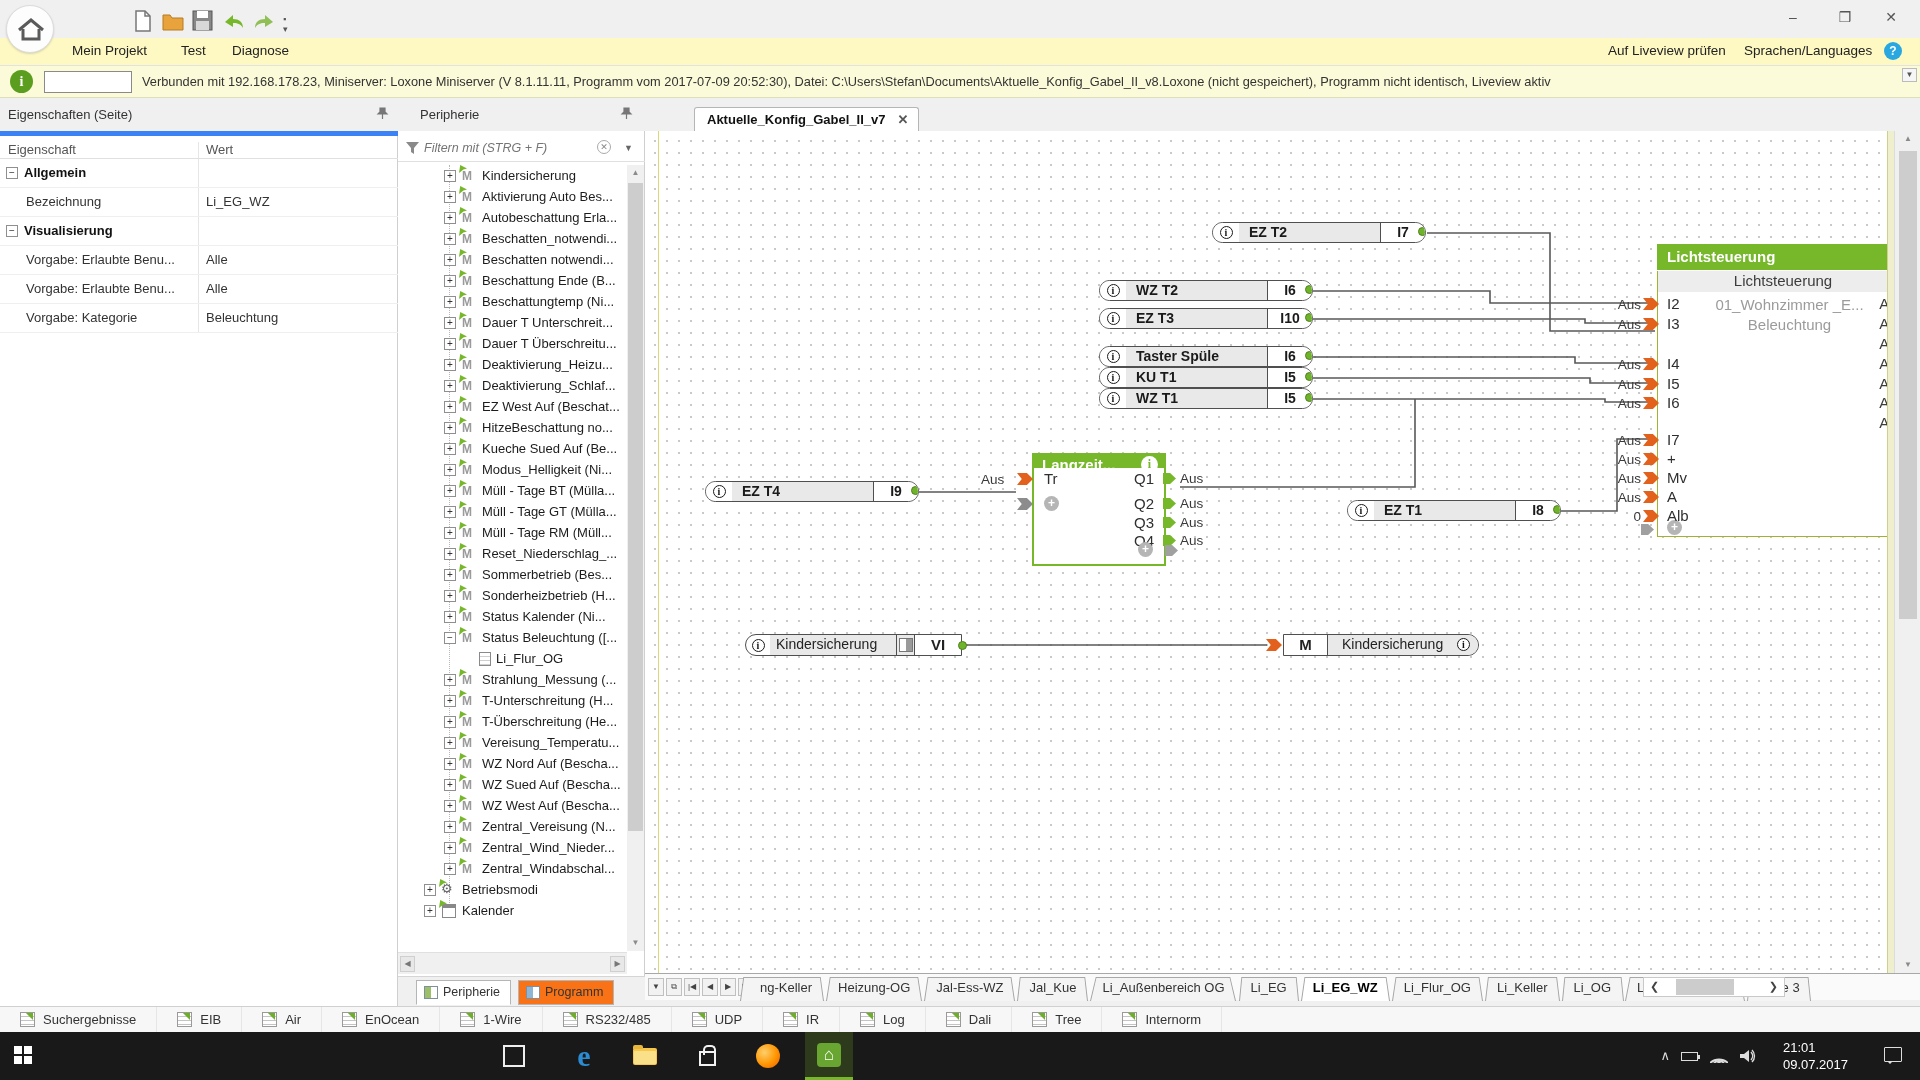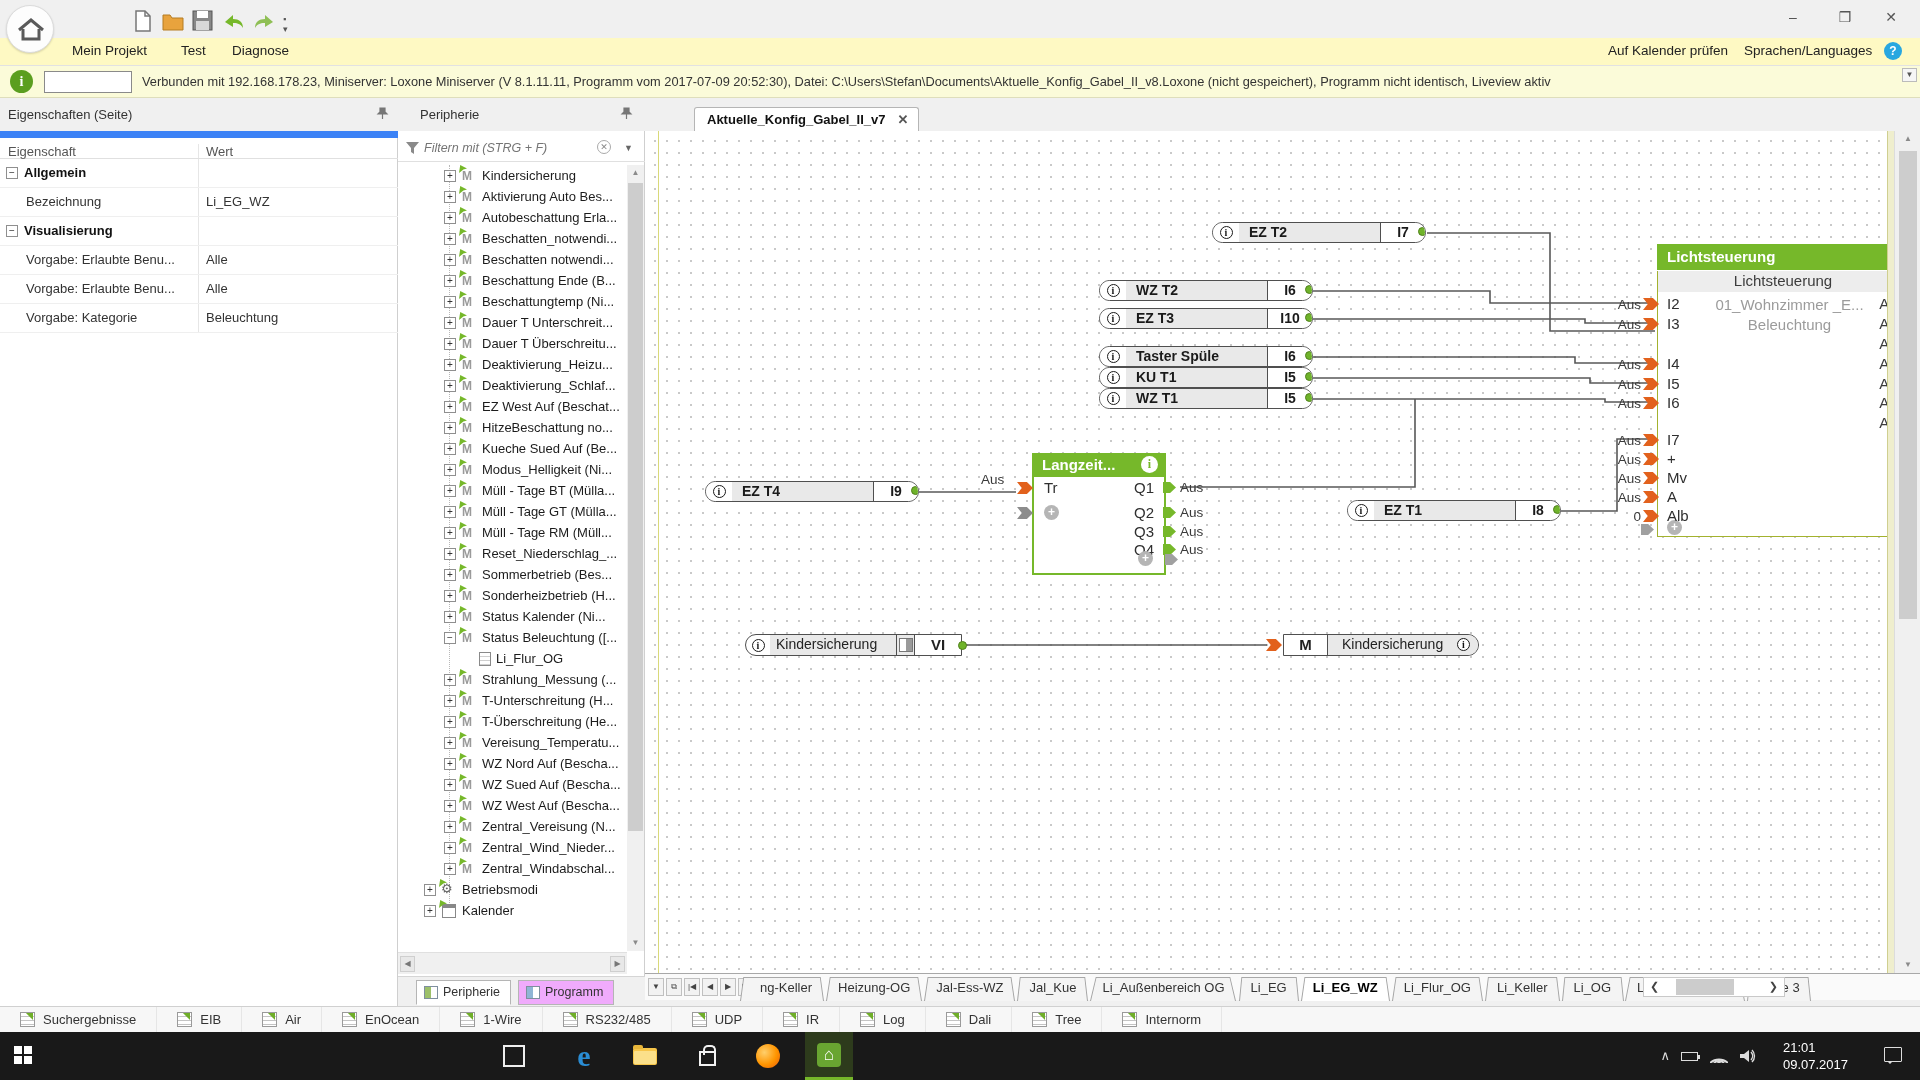--- a/index.html
+++ b/index.html
@@ -22,21 +22,21 @@
   #stinfo { position:absolute; left:10px; top:4px; width:23px; height:23px; border-radius:50%; background:#5b9e1f; color:#fff; text-align:center; line-height:23px; font-weight:bold; font-family:"Liberation Serif",serif; font-size:14px; }
   #stinput { position:absolute; left:44px; top:5px; width:88px; height:22px; border:1px solid #8a8a8a; background:#fff; }
   #sttext { position:absolute; left:142px; top:8px; font-size:12.8px; color:#333; white-space:nowrap; }
   #stchev { position:absolute; right:3px; top:2px; width:15px; height:14px; border:1px solid #bbb; background:#f6f6f6; color:#555; font-size:8px; text-align:center; line-height:12px; }
 
   
   .pheader { position:absolute; top:98px; height:33px; background:#f0f0f0; font-size:13px; color:#333; }
   .pheader .ttl { position:absolute; left:8px; top:9px; }
   .pin { position:absolute; top:9px; width:13px; height:13px; }
   #leftpanel { position:absolute; left:0; top:131px; width:398px; height:875px; background:#fff; border-right:1px solid #cfcfcf; }
-  #propheadrow { position:absolute; left:0; top:0; width:398px; height:28px; border-top:7px solid #3b82f6; border-bottom:1px solid #e0e0e0; color:#555; }
+  #propheadrow { position:absolute; left:0; top:0; width:398px; height:28px; border-top:5px solid #3b82f6; border-bottom:1px solid #e0e0e0; color:#555; }
   #propheadrow span { position:absolute; top:6px; }
   .pcol { position:absolute; left:198px; top:0; bottom:0; width:1px; background:#e6e6e6; }
   .prow { position:relative; height:29px; border-bottom:1px solid #efefef; }
   .prow .lab { position:absolute; left:26px; top:6px; color:#333; white-space:nowrap; }
   .prow .val { position:absolute; left:206px; top:6px; color:#333; white-space:nowrap; }
   .prow.group .lab { left:24px; font-weight:bold; color:#111; }
   .prow .exp { position:absolute; left:6px; top:8px; }
   .exp { width:12px; height:12px; border:1px solid #8f8f8f; background:#fff; font-size:10px; line-height:10px; text-align:center; color:#333; display:inline-block; }
   .exp:empty { visibility:hidden; }
 
@@ -55,21 +55,21 @@
   .tic.m::after, .tic.gear::after, .tic.cal::after { content:""; position:absolute; left:-2px; top:-3px; width:8px; height:8px; background:#76b82a; clip-path:polygon(0 100%, 15% 0, 100% 45%, 55% 55%); }
   .tic.gear::before { content:"⚙"; position:absolute; left:0; top:-1px; font-size:13px; color:#666; }
   .tic.cal::before { content:""; position:absolute; left:1px; top:1px; width:12px; height:12px; border:1px solid #888; background:linear-gradient(#888 0 3px, #fff 3px); }
   .tic.doc2 { width:12px; height:14px; border:1px solid #8a8a8a; background:repeating-linear-gradient(#fff 0 3px, #cfcfcf 3px 4px); }
   #vscroll { position:absolute; left:229px; top:34px; width:17px; height:786px; background:#f0f0f0; }
   .sarr { position:absolute; left:0; width:17px; height:16px; background:#f0f0f0; color:#8a8a8a; font-size:8px; text-align:center; line-height:16px; }
   #vthumb { position:absolute; left:1px; top:18px; width:15px; height:648px; background:#cdcdcd; }
   #hscrollrow { position:absolute; left:0; top:821px; width:229px; height:22px; background:#f0f0f0; border-top:1px solid #e0e0e0; }
   .harr { position:absolute; top:3px; width:15px; height:16px; background:#e8e8e8; border:1px solid #cfcfcf; color:#777; font-size:8px; text-align:center; line-height:14px; }
   #midtabs { position:absolute; left:0; top:845px; width:247px; height:30px; background:#f0f0f0; border-top:1px solid #d5d5d5; }
-  .mtab { position:absolute; top:3px; height:25px; padding:4px 10px 0 26px; font-size:12.5px; color:#333; border:1px solid #b5b5b5; background:#f0abfc; }
+  .mtab { position:absolute; top:3px; height:25px; padding:4px 10px 0 26px; font-size:12.5px; color:#333; border:1px solid #b5b5b5; background:#f97316; }
   .mtab.on { background:#fff; border-bottom-color:#fff; }
   .ptic { position:absolute; left:7px; top:5px; width:14px; height:13px; border:1px solid #7f8f9f; background:linear-gradient(90deg,#8fb5d5 0 6px,#fff 6px), #fff; }
   .ptic.g { background:linear-gradient(90deg,#9cc06a 0 6px,#fff 6px), #fff; }
 
   
   #doctabbar { position:absolute; left:645px; top:98px; width:1275px; height:33px; background:#f0f0f0; }
   #doctab { position:absolute; left:49px; top:9px; height:24px; background:#fff; border:1px solid #b5b5b5; border-bottom:none; border-radius:3px 3px 0 0; padding:4px 10px 0 12px; font-weight:bold; font-size:13px; color:#111; }
   #doctab .x { font-weight:bold; color:#555; margin-left:12px; font-size:13px; }
   #diagram { position:absolute; left:645px; top:131px; width:1249px; height:842px; overflow:hidden; background:#fff;
     background-image:radial-gradient(#c9c9c9 1px, transparent 1.3px); background-size:12px 12px; background-position:4px 4px; }
@@ -86,21 +86,21 @@
   .pill .prt { width:44px; font-weight:bold; font-size:14px; line-height:18px; text-align:center; color:#1a1a1a; background:#fff; }
   .gdot { position:absolute; width:9px; height:9px; border-radius:50%; background:#6fb32a; border:1px solid #50801c; }
   .oar { position:absolute; width:16px; height:12px; background:#e2611c; clip-path:polygon(0 0,62% 0,100% 50%,62% 100%,0 100%,30% 50%); }
   .gar { position:absolute; width:13px; height:11px; background:#76b82a; clip-path:polygon(0 0,55% 0,100% 50%,55% 100%,0 100%); }
   .xar { position:absolute; width:13px; height:11px; background:#a0a0a0; clip-path:polygon(0 0,55% 0,100% 50%,55% 100%,0 100%); }
   .xar.dk { background:#8c8c8c; width:16px; height:12px; clip-path:polygon(0 0,62% 0,100% 50%,62% 100%,0 100%,30% 50%); }
   .plusc { position:absolute; width:15px; height:15px; border-radius:50%; background:#b5b5b5; color:#fff; font-weight:bold; font-size:12px; line-height:14px; text-align:center; }
   .st { position:absolute; font-size:13.5px; color:#3a3a3a; }
 
   #lzblock { position:absolute; left:387px; top:322px; width:134px; }
-  #lzhead { height:24px; background:#76b82a; color:#fff; font-weight:bold; font-size:15px; padding:3px 0 6px 10px; position:relative; }
+  #lzhead { height:15px; background:#76b82a; color:#fff; font-weight:bold; font-size:15px; padding:3px 0 6px 10px; position:relative; }
   #lzinfo { position:absolute; right:8px; top:3px; width:17px; height:17px; background:#fff; border-radius:50%; color:#76b82a; font-family:"Liberation Serif",serif; font-weight:bold; font-size:12px; line-height:17px; text-align:center; }
   #lzbody { position:relative; height:98px; background:#fff; border:2px solid #76b82a; border-top:none; }
   #lztr { position:absolute; left:10px; top:2px; font-size:15px; color:#2f2f2f; }
   .qrow { position:absolute; right:10px; width:40px; text-align:right; font-size:15px; color:#2f2f2f; }
 
   #lichtbg { position:absolute; left:1012px; top:113px; width:252px; height:292px; }
   #lihead { height:26px; background:#76b82a; color:#fff; font-weight:bold; font-size:15px; padding:4px 0 0 10px; }
   #libody { height:266px; background:#fff; border:1.6px solid #a3b22e; border-top:none; }
   #lisub { height:21px; margin-top:1px; background:#ededed; text-align:center; font-size:15px; color:#3c3c3c; padding-top:1px; }
   .lirow { position:absolute; left:952px; width:302px; height:19px; }
@@ -208,21 +208,21 @@
   <svg width="26" height="24">
     <path d="M1 12 L13 2 L25 12" fill="none" stroke="#5a5a5a" stroke-width="3"></path>
     <path d="M5 11 v10 h16 v-10" fill="none" stroke="#5a5a5a" stroke-width="3"></path>
   </svg>
 </div>
 
 <div id="menubar">
   <span class="mitem" style="left:72px">Mein Projekt</span>
   <span class="mitem" style="left:181px">Test</span>
   <span class="mitem" style="left:232px">Diagnose</span>
-  <span class="mitem" style="left:1608px">Auf Kalender prüfen</span>
+  <span class="mitem" style="left:1608px">Auf Liveview prüfen</span>
   <span class="mitem" style="left:1744px">Sprachen/Languages</span>
   <span id="helpdot" style="left:1884px">?</span>
 </div>
 
 <div id="statusbar">
   <span id="stinfo">i</span>
   <input id="stinput" style="">
   <span id="sttext">Verbunden mit 192.168.178.23, Miniserver: Loxone Miniserver (V 8.1.11.11, Programm vom 2017-07-09 20:52:30), Datei: C:\Users\Stefan\Documents\Aktuelle_Konfig_Gabel_II_v8.Loxone (nicht gespeichert), Programm nicht identisch, Liveview aktiv</span>
   <span id="stchev">▼</span>
 </div>

